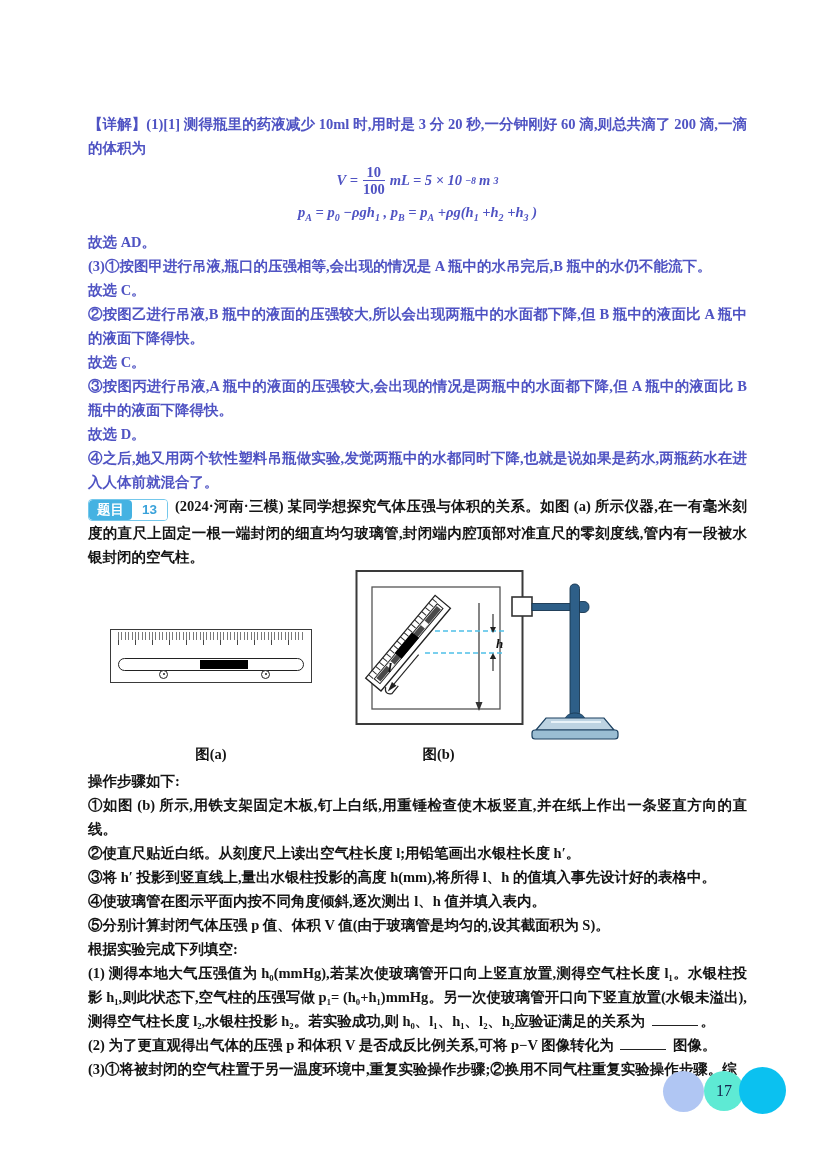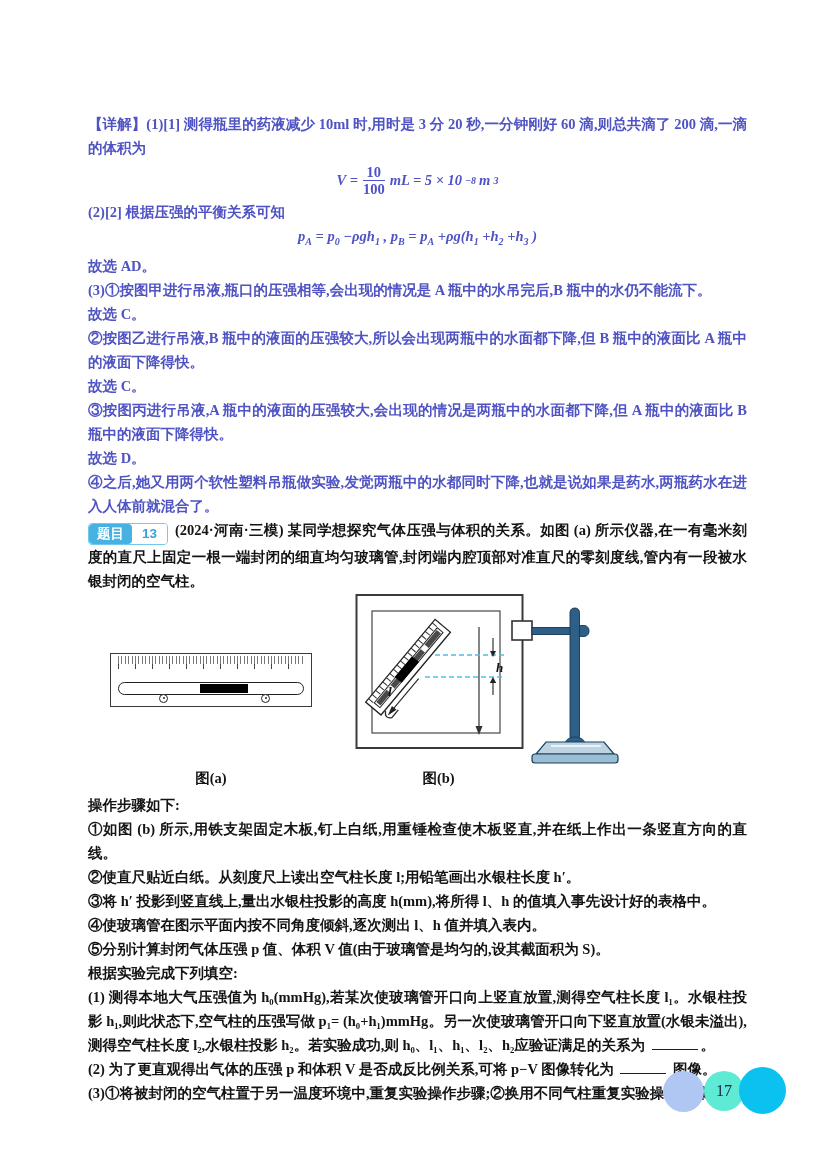--- a/index.html
+++ b/index.html
@@ -68,21 +68,20 @@
       <span>V = </span>
       <span class="frac">
           <span class="num">10</span>
           <span class="den">100</span>
         </span>
       <span>mL = 5 × 10</span>
         <sup>−8</sup>
       <span>m</span>
         <sup>3</sup>
     </div>
-    <p>(2)[2] 根据压强的平衡关系可知</p>
     <div class="formula">
       <span>p</span><sub>A</sub>
       <span>= p</span><sub>0</sub>
       <span>−ρgh</span><sub>1</sub>
       <span>, p</span><sub>B</sub>
       <span>= p</span><sub>A</sub>
       <span>+ρg(h</span><sub>1</sub>
       <span>+h</span><sub>2</sub>
       <span>+h</span><sub>3</sub>
       <span>)</span>

